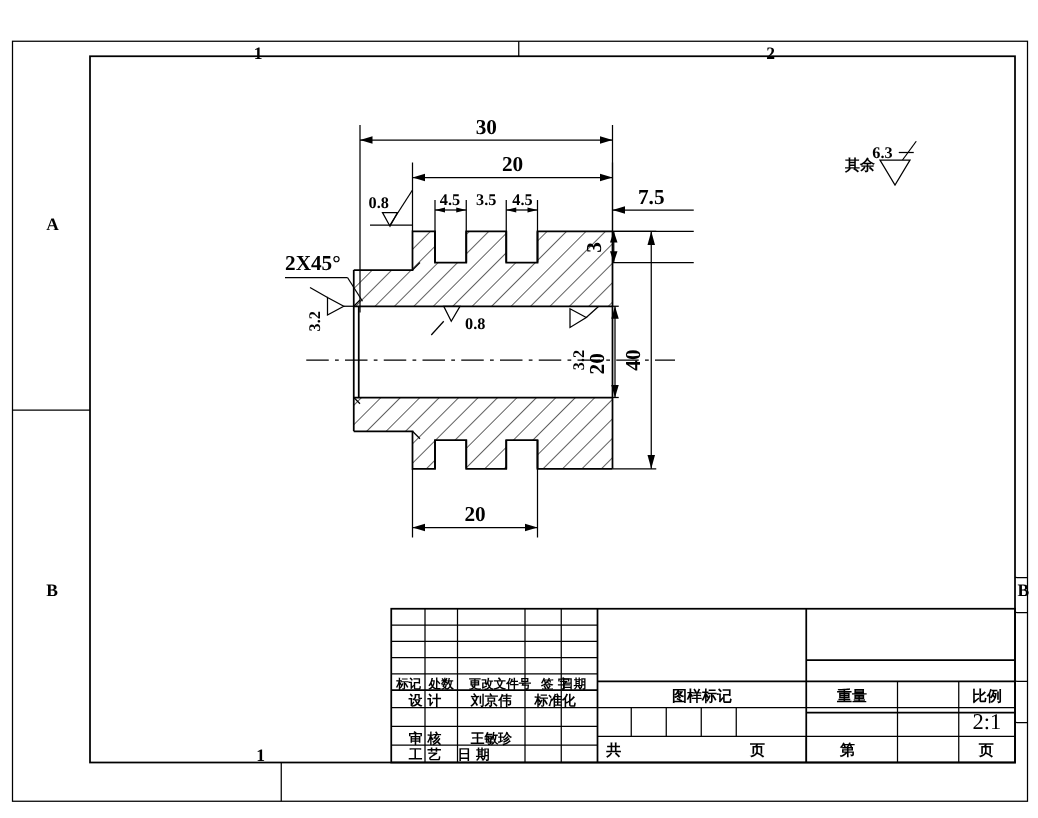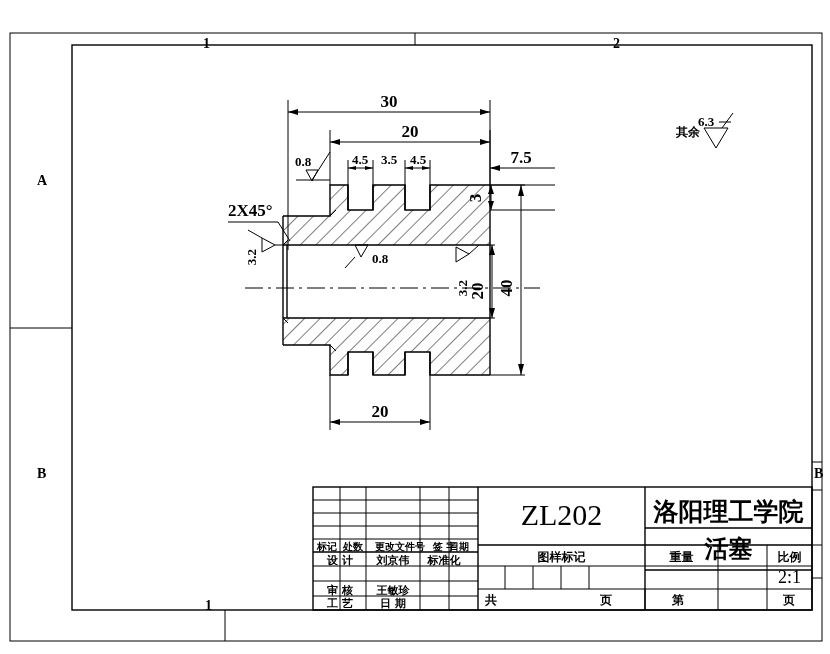--- a/index.html
+++ b/index.html
@@ -242,30 +242,27 @@
   <div style="position:absolute;left:449px;top:540px;width:29px;text-align:left;font-size:10px;" class="txt cn">日期</div>
 
   <div style="position:absolute;left:314px;top:553px;width:52px;text-align:center;font-size:11px;" class="txt cn">设 计</div>
   <div style="position:absolute;left:366px;top:553px;width:54px;text-align:center;font-size:11px;" class="txt cn">刘京伟</div>
   <div style="position:absolute;left:420px;top:553px;width:48px;text-align:center;font-size:11px;" class="txt cn">标准化</div>
 
   <div style="position:absolute;left:314px;top:583px;width:52px;text-align:center;font-size:11px;" class="txt cn">审 核</div>
   <div style="position:absolute;left:366px;top:583px;width:54px;text-align:center;font-size:11px;" class="txt cn">王敏珍</div>
 
   <div style="position:absolute;left:314px;top:596px;width:52px;text-align:center;font-size:11px;" class="txt cn">工 艺</div>
-  <div style="position:absolute;left:366px;top:596px;width:54px;text-align:center;font-size:11px;" class="txt cn">日 期</div>
-
-  <div style="position:absolute;left:478px;top:498px;width:167px;text-align:center;font-size:30px;" class="txt">ZL202</div>
+  <div style="position:absolute;left:366px;top:596px;width:54px;font-size:11px;" class="txt cn">日 期</div>
+
 
   <div style="position:absolute;left:478px;top:549px;width:167px;text-align:center;font-size:12px;" class="txt cn">图样标记</div>
   <div style="position:absolute;left:645px;top:549px;width:73px;text-align:center;font-size:12px;" class="txt cn">重量</div>
   <div style="position:absolute;left:767px;top:549px;width:45px;text-align:center;font-size:12px;" class="txt cn">比例</div>
   <div style="position:absolute;left:767px;top:567px;width:45px;text-align:center;font-size:18px;" class="txt">2:1</div>
 
   <div style="position:absolute;left:485px;top:592px;font-size:12px;" class="txt cn">共</div>
   <div style="position:absolute;left:600px;top:592px;font-size:12px;" class="txt cn">页</div>
   <div style="position:absolute;left:672px;top:592px;font-size:12px;" class="txt cn">第</div>
   <div style="position:absolute;left:783px;top:592px;font-size:12px;" class="txt cn">页</div>
 
-  <div style="position:absolute;left:645px;top:495px;width:167px;text-align:center;font-size:25px;" class="txt cn">洛阳理工学院</div>
-  <div style="position:absolute;left:645px;top:533px;width:167px;text-align:center;font-size:24px;" class="txt cn">活塞</div>
 
 </div>
 
 </body></html>

